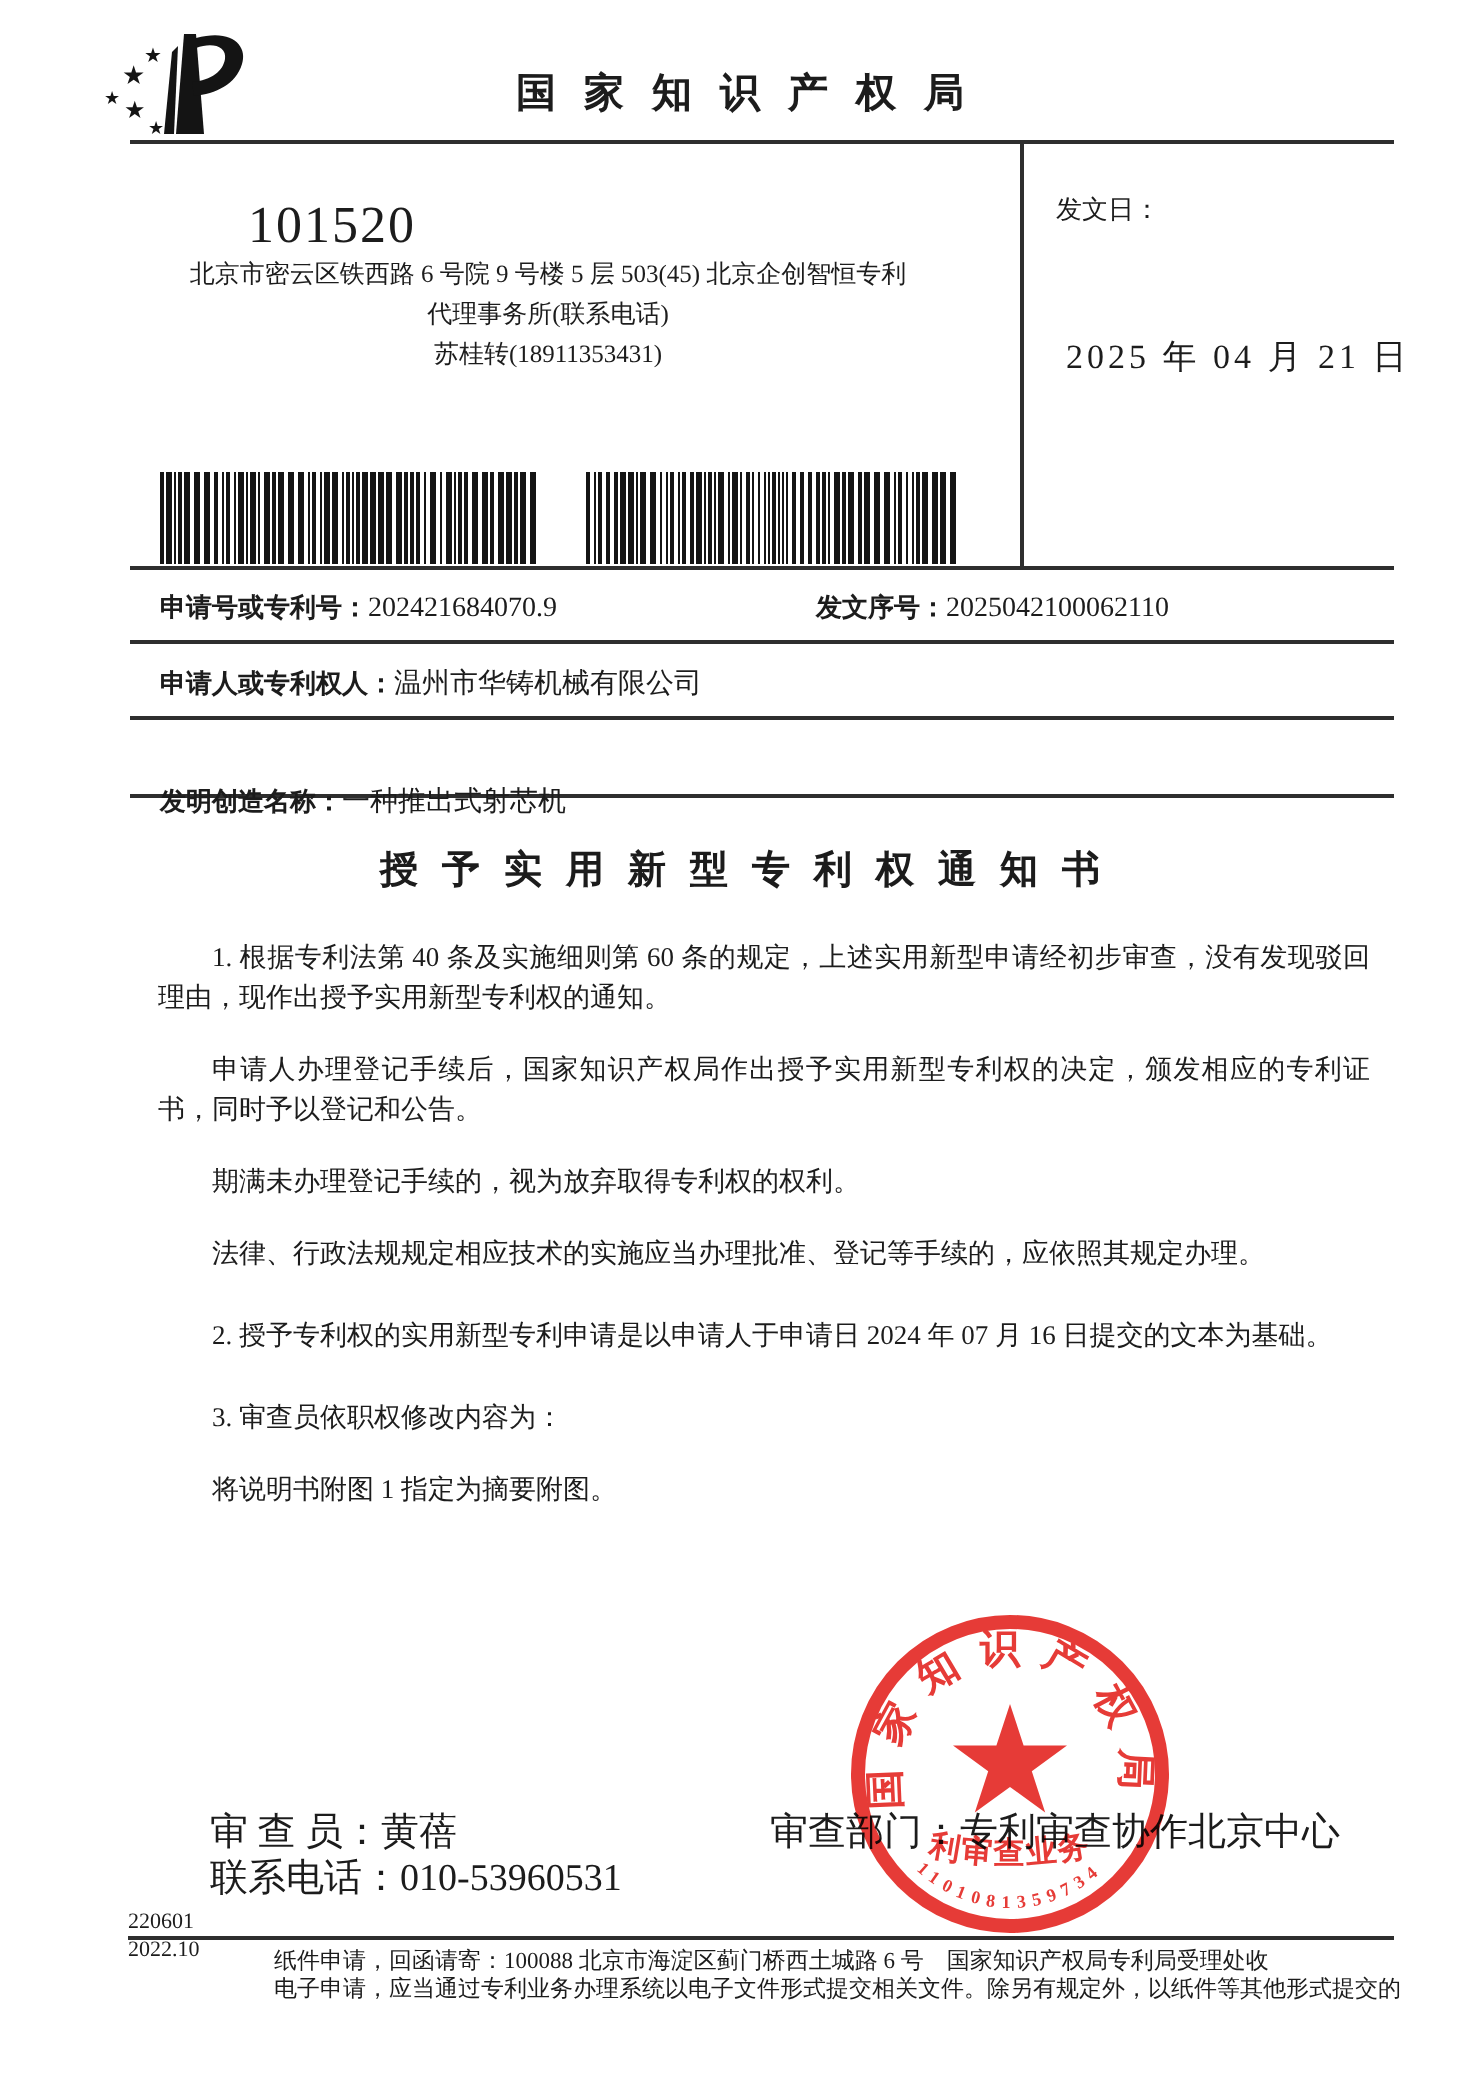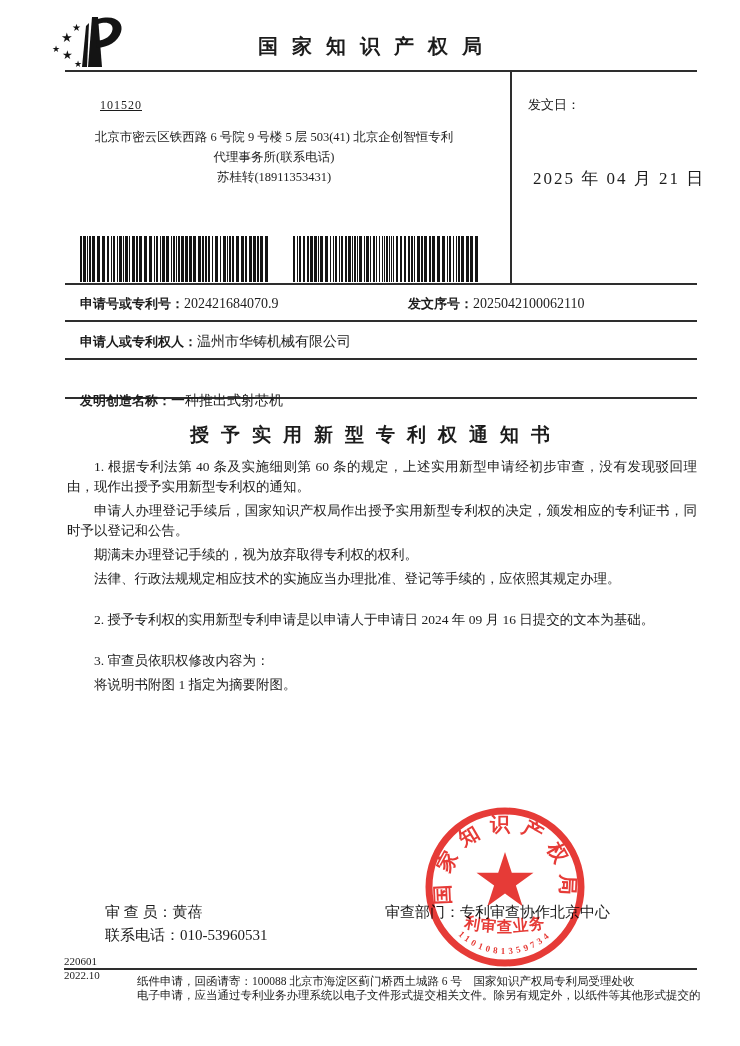--- a/index.html
+++ b/index.html
@@ -10,43 +10,43 @@
   }
   .abs{position:absolute;}
   .hline{position:absolute; background:#2e2e2e; height:2px;}
   .vline{position:absolute; background:#2e2e2e; width:2px;}
 
   .agency-title{
     left:0; top:33px; width:100%; text-align:center;
     font-size:20px; letter-spacing:14px; padding-left:14px; box-sizing:border-box;
     font-weight:600;
   }
-  .recipient-code{left:100px; top:98px; font-size:12px; letter-spacing:1px;text-decoration:underline;}
+  .recipient-code{left:124px; top:98px; font-size:26px; letter-spacing:1px;}
   .recipient-address{left:70px; top:127px; width:408px; text-align:center; font-size:12.5px; line-height:20px;}
   .recipient-address div{white-space:nowrap;}
 
   .date-label{left:528px; top:96px; font-size:13px;}
   .date-value{left:533px; top:167px; font-size:17px; letter-spacing:2px; white-space:nowrap;}
 
   .barcode{position:absolute; top:236px; width:190px; height:46px; display:flex; align-items:stretch; overflow:hidden;}
   .barcode span{flex:none; height:100%; background:#141414;}
 
   .field-row{position:absolute; font-size:13.5px; white-space:nowrap;}
   .field-label{font-family:"Liberation Sans","DejaVu Sans",sans-serif; font-weight:bold; font-size:13px;}
   .field-value{font-size:14px;}
 
   .notice-title{
     left:0; top:422px; width:100%; text-align:center; font-weight:bold;
     font-size:19px; letter-spacing:12px; padding-left:12px; box-sizing:border-box;
   }
   .notice-body{left:63px; top:453px; width:638px;}
-  .notice-body p{margin:4px; font-size:13.5px; line-height:20px; text-indent:2em; text-align:justify;}
+  .notice-body p{margin:16px; font-size:13.5px; line-height:20px; text-indent:2em; text-align:justify;}
   .notice-body p.gap{margin-top:21px;}
 
-  .sig{position:absolute; font-size:15px; white-space:nowrap;}
+  .sig{position:absolute; font-size:19px; white-space:nowrap;}
 
   .seal{position:absolute; left:423px; top:805px; width:164px; height:164px; opacity:.88; mix-blend-mode:multiply;}
   .seal svg{display:block;}
   .seal text{font-family:"Liberation Serif","DejaVu Serif",serif; font-weight:bold;}
 
   .footnote-codes{left:64px; top:954px; font-size:11px; line-height:14px;}
   .footnote-text{left:137px; top:974px; font-size:11.5px; line-height:14px;}
   .footnote-text div{white-space:nowrap;}
 </style>
 </head>
@@ -70,21 +70,21 @@
   </div>
 
   <div class="abs agency-title">国家知识产权局</div>
 
   <div class="hline" style="left:65px; top:70px; width:632px;"></div>
 
   <div class="vline" style="left:510px; top:70px; height:214px;"></div>
 
   <div class="abs recipient-code">101520</div>
   <div class="abs recipient-address">
-    <div>北京市密云区铁西路 6 号院 9 号楼 5 层 503(41)  北京企创智恒专利</div>
+    <div>北京市密云区铁西路 6 号院 9 号楼 5 层 503(45)  北京企创智恒专利</div>
     <div>代理事务所(联系电话)</div>
     <div>苏桂转(18911353431)</div>
   </div>
 
   <div class="abs date-label">发文日：</div>
   <div class="abs date-value">2025 年 04 月 21 日</div>
 
   <div class="barcode" style="left:80px;">
       <span style="width: 2px; margin-right: 1px;"></span>
       <span style="width: 3px; margin-right: 1px;"></span>
@@ -215,21 +215,21 @@
     <span class="field-label">发明创造名称：</span><span class="field-value">一种推出式射芯机</span>
   </div>
 
   <div class="abs notice-title">授予实用新型专利权通知书</div>
 
   <div class="abs notice-body">
     <p>1.  根据专利法第 40 条及实施细则第 60 条的规定，上述实用新型申请经初步审查，没有发现驳回理由，现作出授予实用新型专利权的通知。</p>
     <p>申请人办理登记手续后，国家知识产权局作出授予实用新型专利权的决定，颁发相应的专利证书，同时予以登记和公告。</p>
     <p>期满未办理登记手续的，视为放弃取得专利权的权利。</p>
     <p>法律、行政法规规定相应技术的实施应当办理批准、登记等手续的，应依照其规定办理。</p>
-    <p class="gap">2.  授予专利权的实用新型专利申请是以申请人于申请日 2024 年 09 月 16 日提交的文本为基础。</p>
+    <p class="gap">2.  授予专利权的实用新型专利申请是以申请人于申请日 2024 年 07 月 16 日提交的文本为基础。</p>
     <p class="gap">3.  审查员依职权修改内容为：</p>
     <p>将说明书附图 1 指定为摘要附图。</p>
   </div>
 
   <div class="sig" style="left:105px; top:903px;">
     <span>审 查 员：</span><span>黄蓓</span>
   </div>
   <div class="sig" style="left:105px; top:926px;">
     <span>联系电话：</span><span>010-53960531</span>
   </div>

